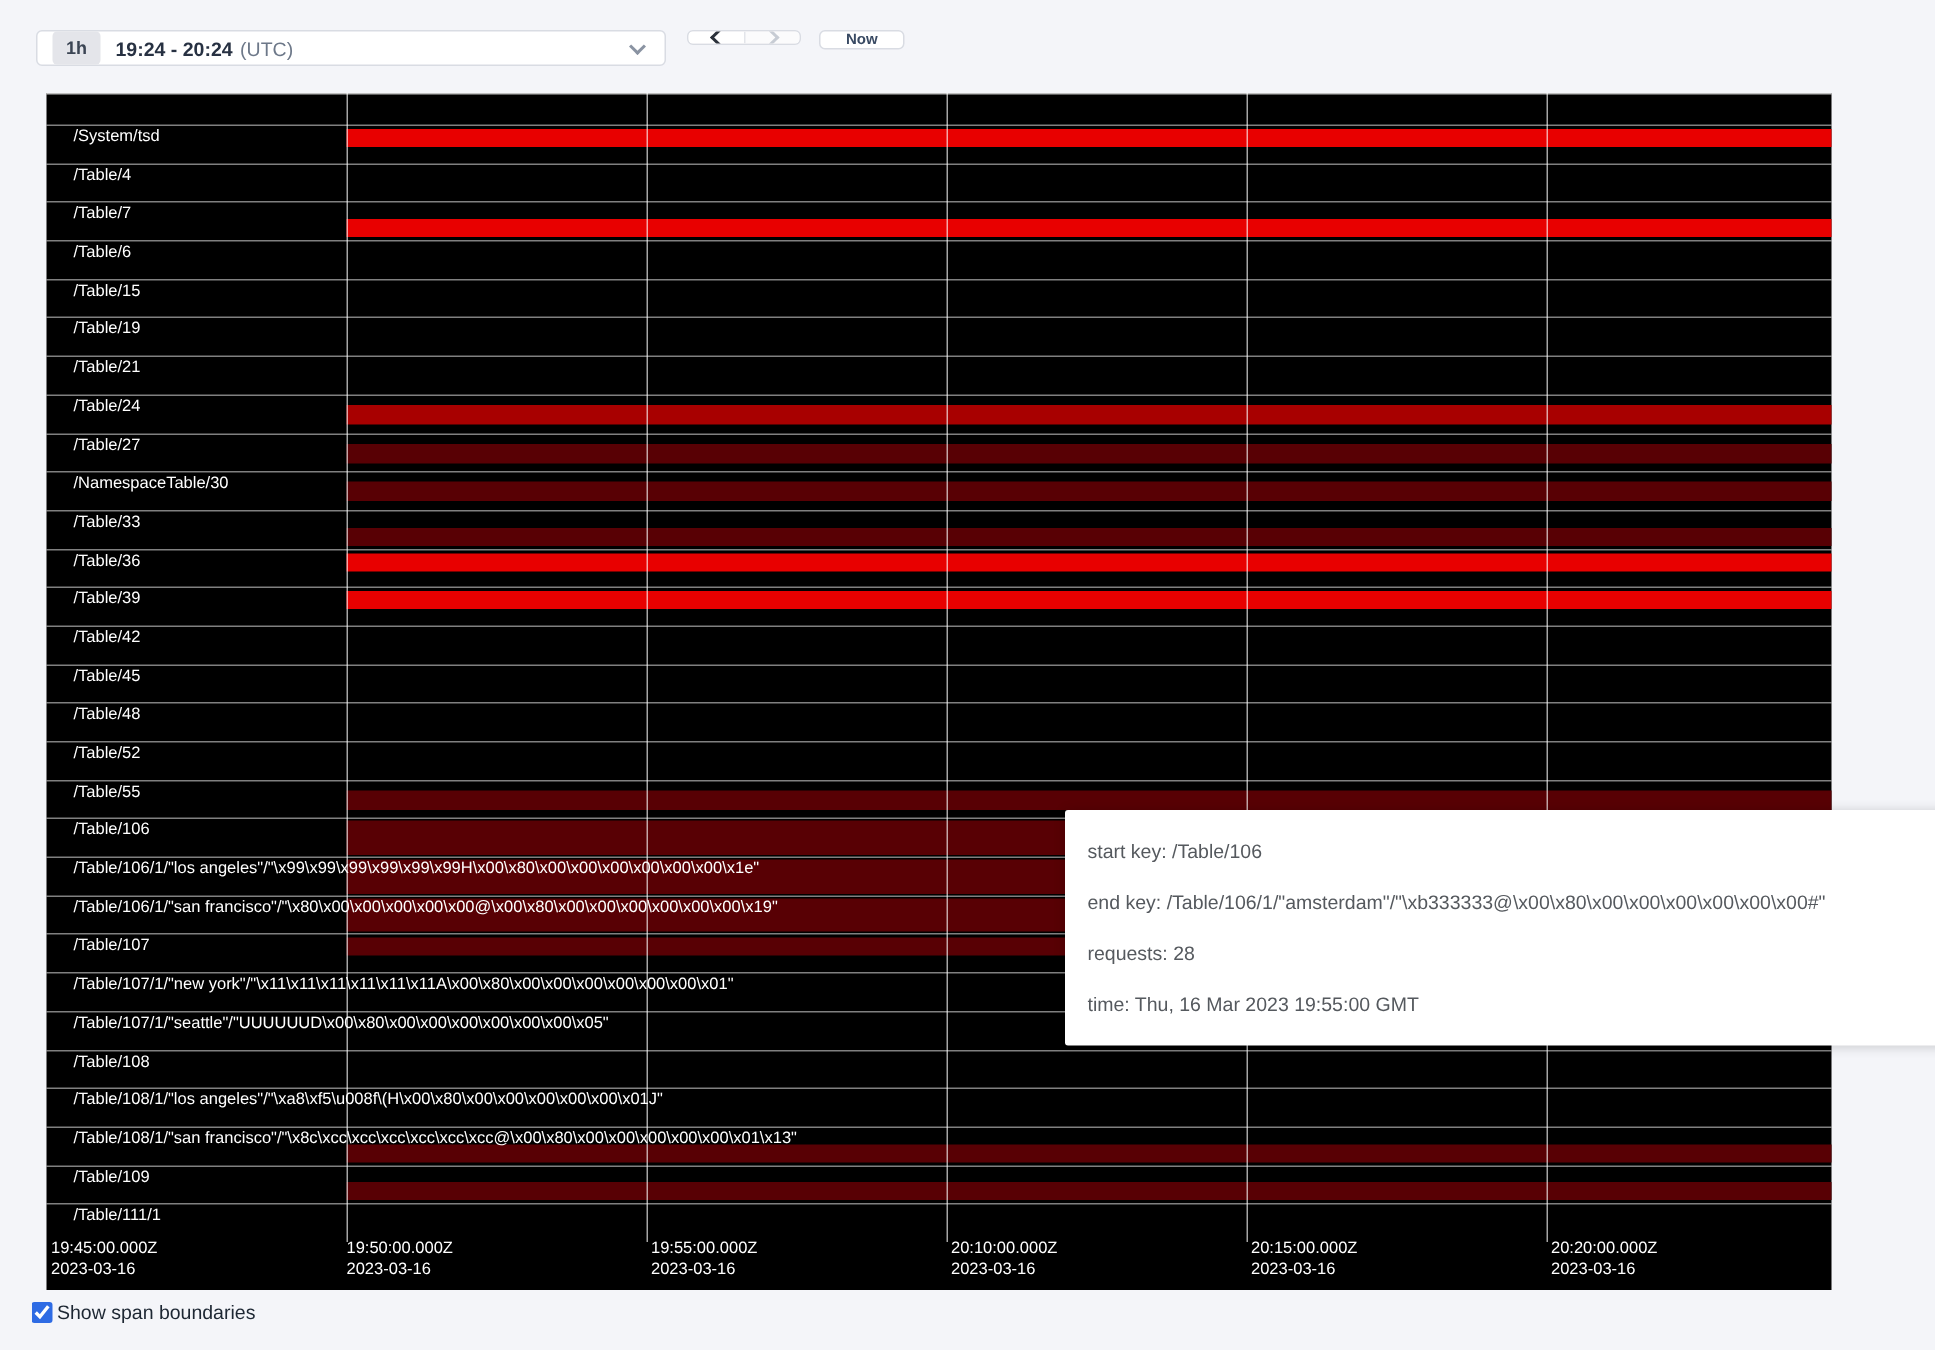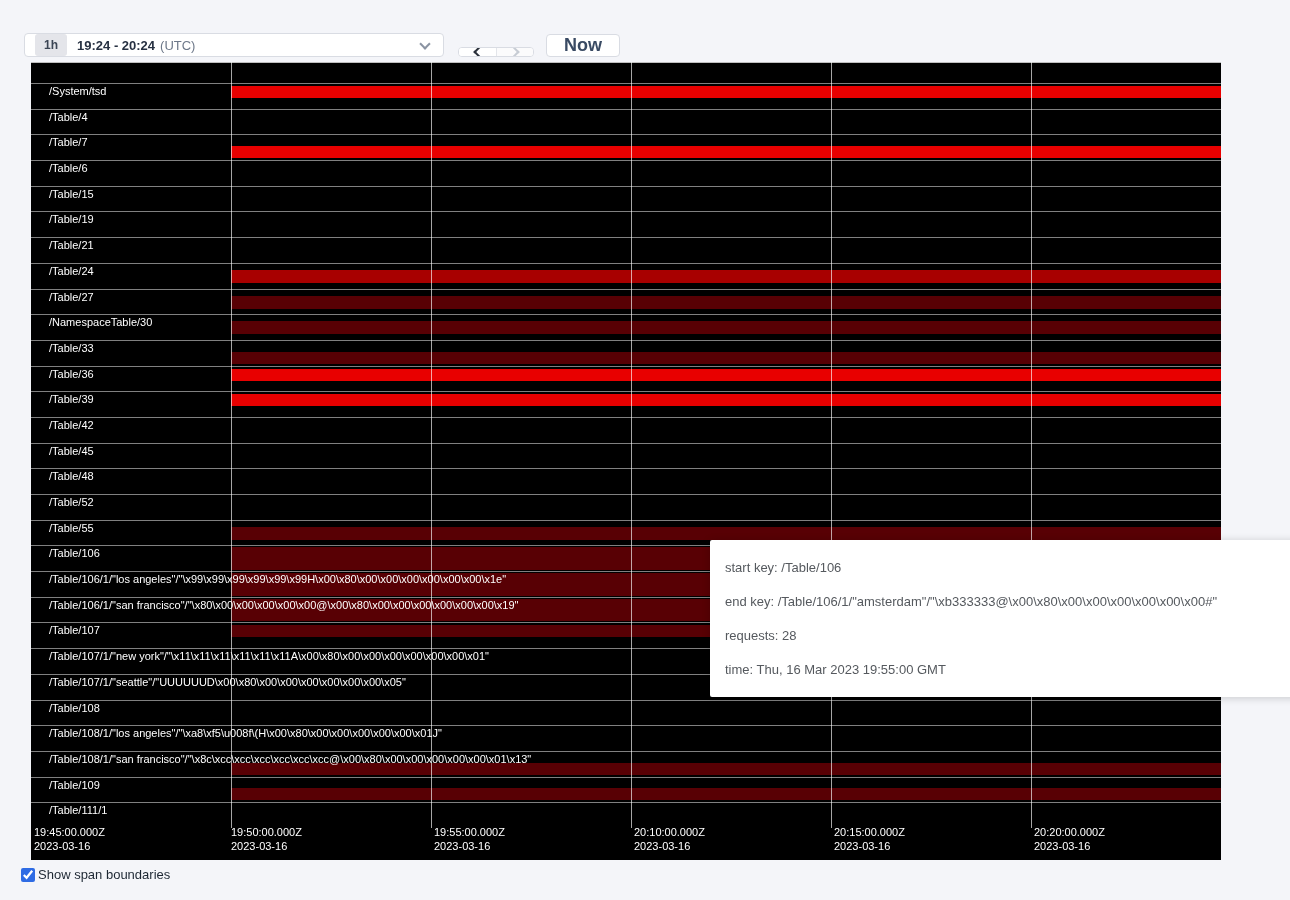--- a/index.html
+++ b/index.html
@@ -5,38 +5,38 @@
   * { box-sizing: border-box; margin: 0; padding: 0; }
   html, body { width: 1290px; height: 900px; }
   body {
     background: #f4f5f9;
     font-family: "Liberation Sans", sans-serif;
     position: relative;
     overflow: hidden;
   }
 
   
-  .toolbar { position: absolute; top: 20px; left: 24px; display: flex; align-items: flex-end; height: 37px; }
+  .toolbar { position: absolute; top: 20px; left: 24px; display: flex; align-items: flex-start; height: 37px; }
   .time-dropdown {
     width: 420px; background: #fff; border: 1px solid #d9dce3; border-radius: 4px;
     display: flex; align-items: center; padding: 0 14px 0 10px; gap: 10px; cursor: pointer;
   }
   .badge { background: #e4e5ea; border-radius: 3px; padding: 4px 9px; font-size: 12px; font-weight: 700; color: #3b4554; }
   .range-text { font-size: 13px; color: #273142; font-weight: 700; }
   .tz-text { font-size: 13px; color: #6d7889; margin-left: -5px; }
   .chev { width: 8px; height: 8px; display: inline-block; border-right: 2px solid #8a93a2; border-bottom: 2px solid #8a93a2; }
   .chev.down { transform: rotate(45deg); margin-left: auto; margin-top: -3px; }
   .chev.left { transform: rotate(135deg); border-color: #2b313b; margin-left: 3px; }
   .chev.right { transform: rotate(-45deg); border-color: #c7ccd4; margin-right: 3px; }
   .arrow-group { display: flex; margin-left: 14px; background: #fff; border: 1px solid #d9dce3; border-radius: 4px; overflow: hidden; }
   .arrow-btn { width: 37px; border: none; background: #fff; display: flex; align-items: center; justify-content: center; cursor: pointer; }
   .arrow-btn.next { border-left: 1px solid #e3e5ea; background: #fbfbfc; cursor: default; }
   .now-btn {
     margin-left: 12px; background: #fff; border: 1px solid #d9dce3; border-radius: 4px;
-    padding: 0 17px; font-size: 18px; font-weight: 700; color: #394a63; cursor: pointer;
+    padding: 0 17px; font-size: 10px; font-weight: 700; color: #394a63; cursor: pointer;
     font-family: "Liberation Sans", sans-serif;
   }
 
   
   .heatmap { position: absolute; left: 31px; top: 62px; width: 1190px; height: 798px; background: #000; }
   .hm-spacer { height: 21px; border-top: 1px solid rgba(255,255,255,0.75); }
   .hm-row { position: relative; height: 25.7px; border-top: 1px solid rgba(255,255,255,0.5); }
   .hm-label {
     position: absolute; left: 18px; top: 1px; color: #fff; font-size: 11px;
     white-space: nowrap; z-index: 3; letter-spacing: 0;

